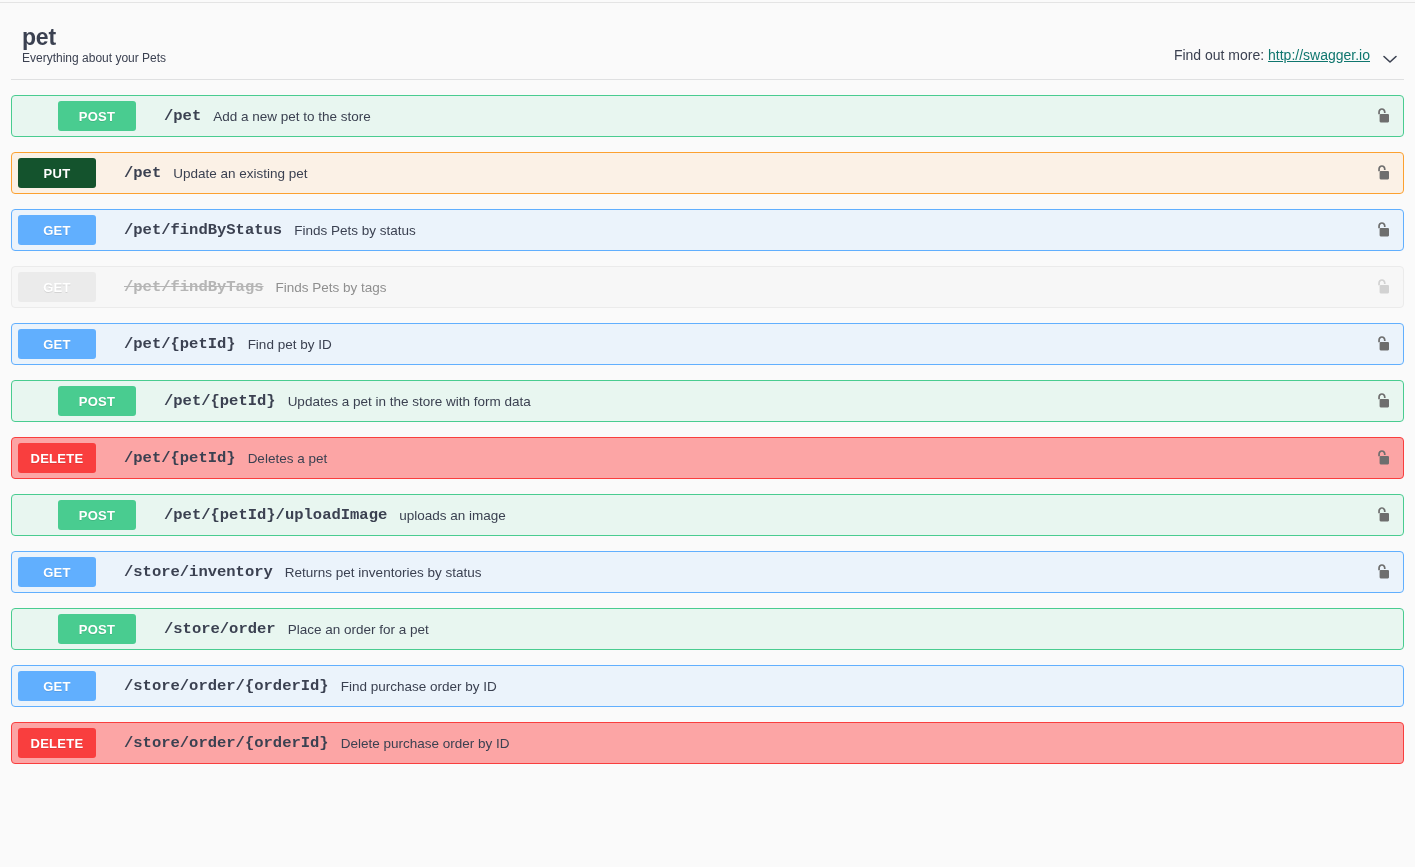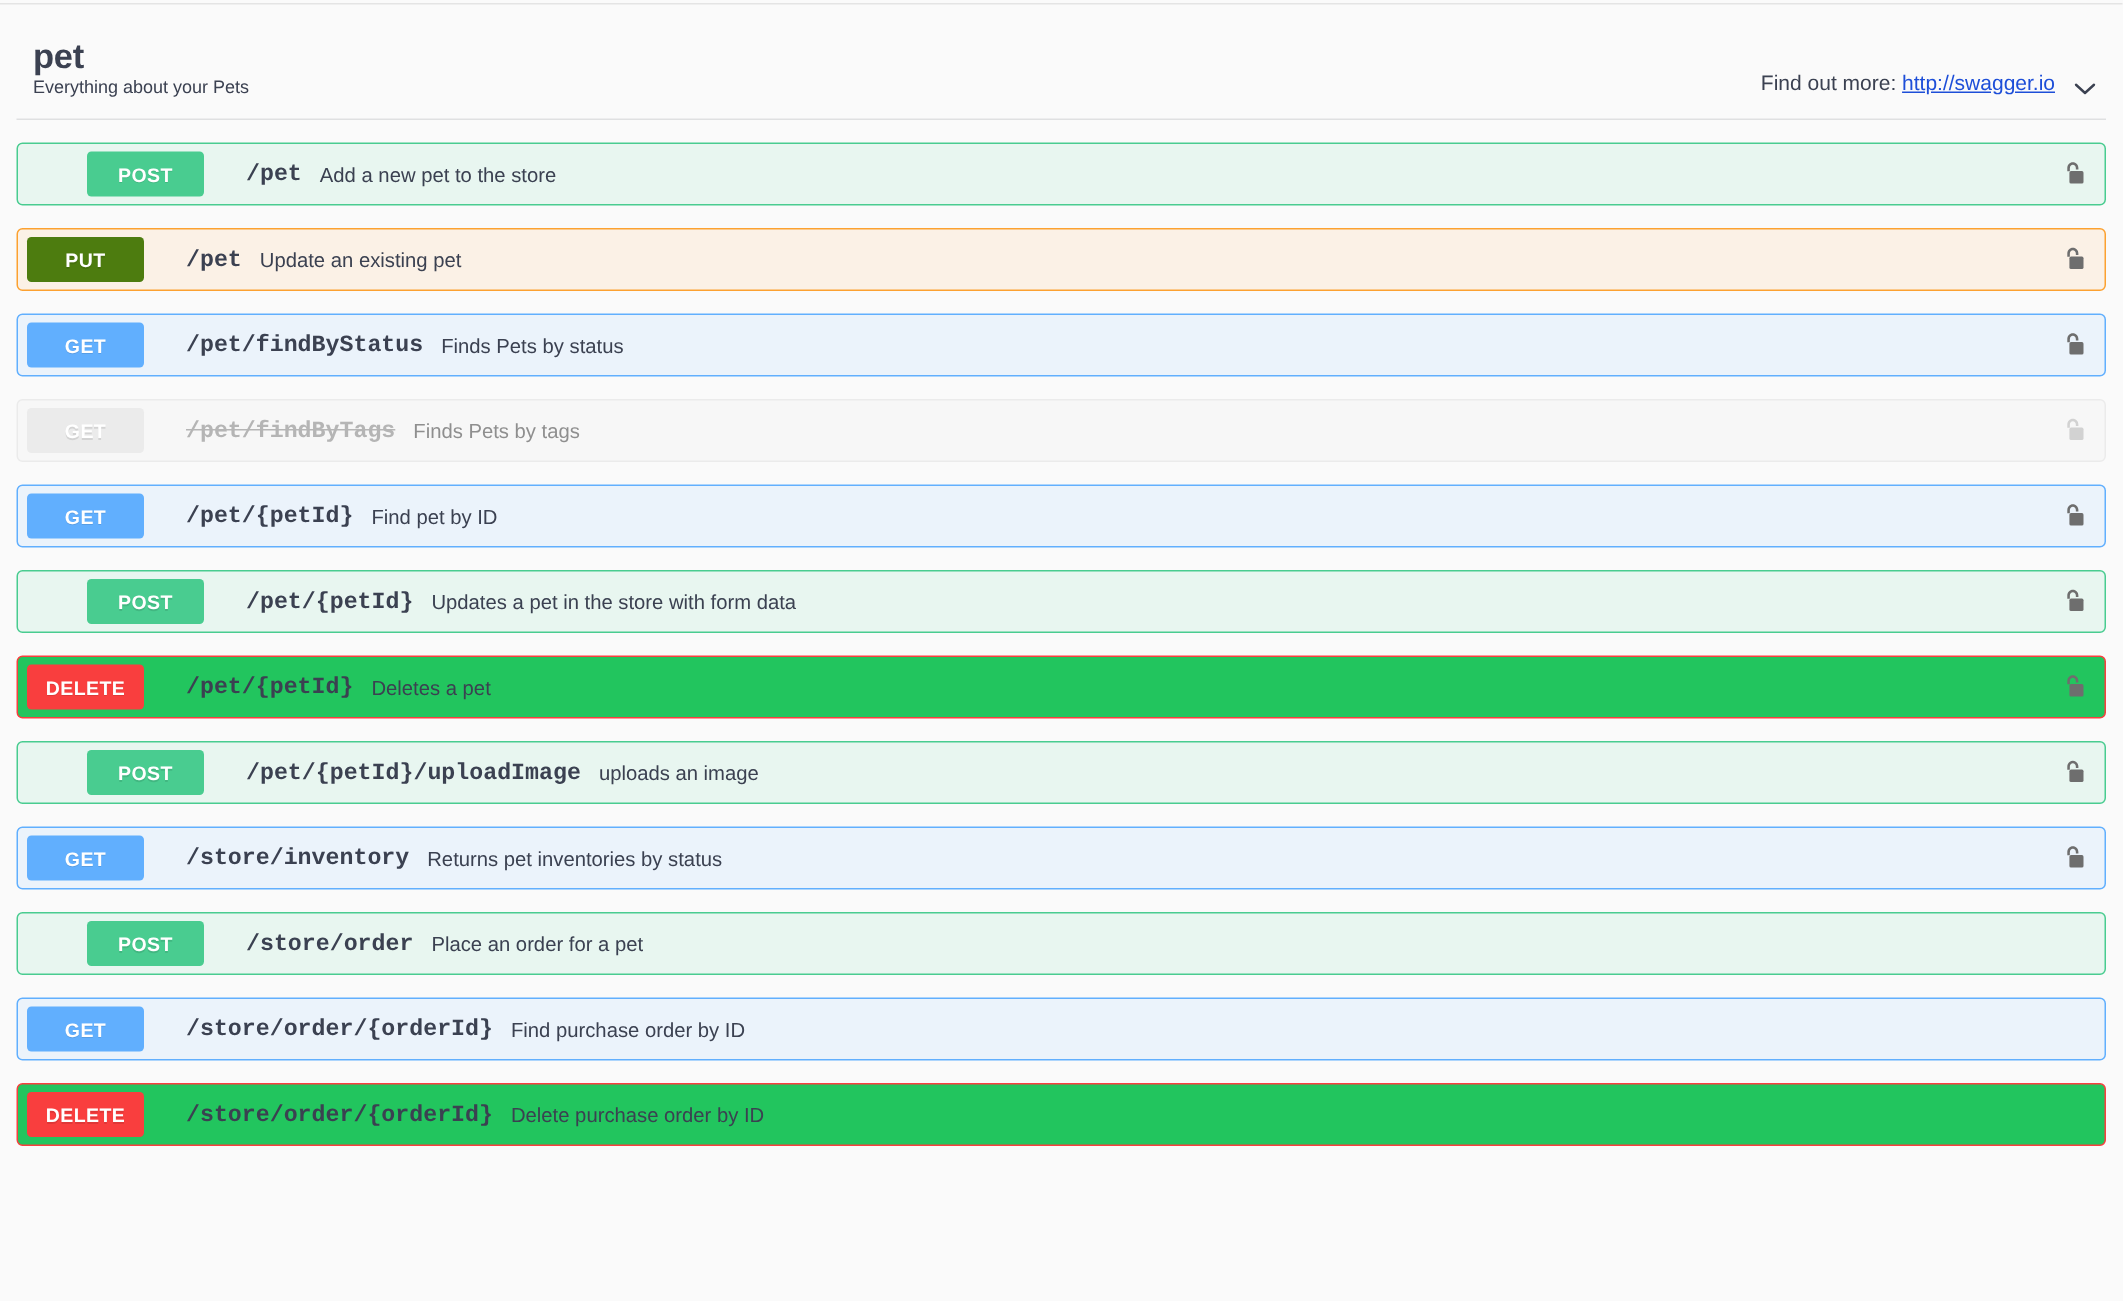--- a/index.html
+++ b/index.html
@@ -62,21 +62,21 @@
     display: flex;
     align-items: center;
   }
   .tag-extdocs {
     font-size: 14px;
     color: #3b4151;
     margin-right: 10px;
     white-space: nowrap;
   }
   .tag-extdocs a {
-    color: #1d4ed8;
+    color: #0f766e;
     text-decoration: underline;
   }
   .chev {
     width: 20px;
     height: 20px;
     display: inline-block;
     position: relative;
     top: 4px;
   }
   .chev svg { display: block; }
@@ -133,29 +133,29 @@
     width: 18px;
     height: 20px;
     display: flex;
     align-items: center;
     justify-content: center;
   }
   .op-lock svg { display: block; }
 
   
   .m-post  { background: #49cc90; }
-  .m-put   { background: #4d7c0f; }
+  .m-put   { background: #14532d; }
   .m-get   { background: #61affe; }
   .m-delete{ background: #f93e3e; }
   .m-dep   { background: #ebebeb; }
 
   .op.v-post   { background: #e8f6f0; border-color: #49cc90; padding-left: 40px; }
   .op.v-put    { background: #fbf1e6; border-color: #fca130; }
   .op.v-get    { background: #ebf3fb; border-color: #61affe; }
-  .op.v-delete { background: #22c55e; border-color: #f93e3e; }
+  .op.v-delete { background: #fca5a5; border-color: #f93e3e; }
   .op.v-dep    { background: #f7f7f7; border-color: #ebebeb; }
 
   .op.v-dep .op-path {
     color: #b5b5b5;
     text-decoration: line-through;
   }
   .op.v-dep .op-summary { color: #8f8f8f; }
   .op.v-dep .op-method  { color: #ffffff; }
 
   .lk-dark  { fill: #6e6e6e; }

